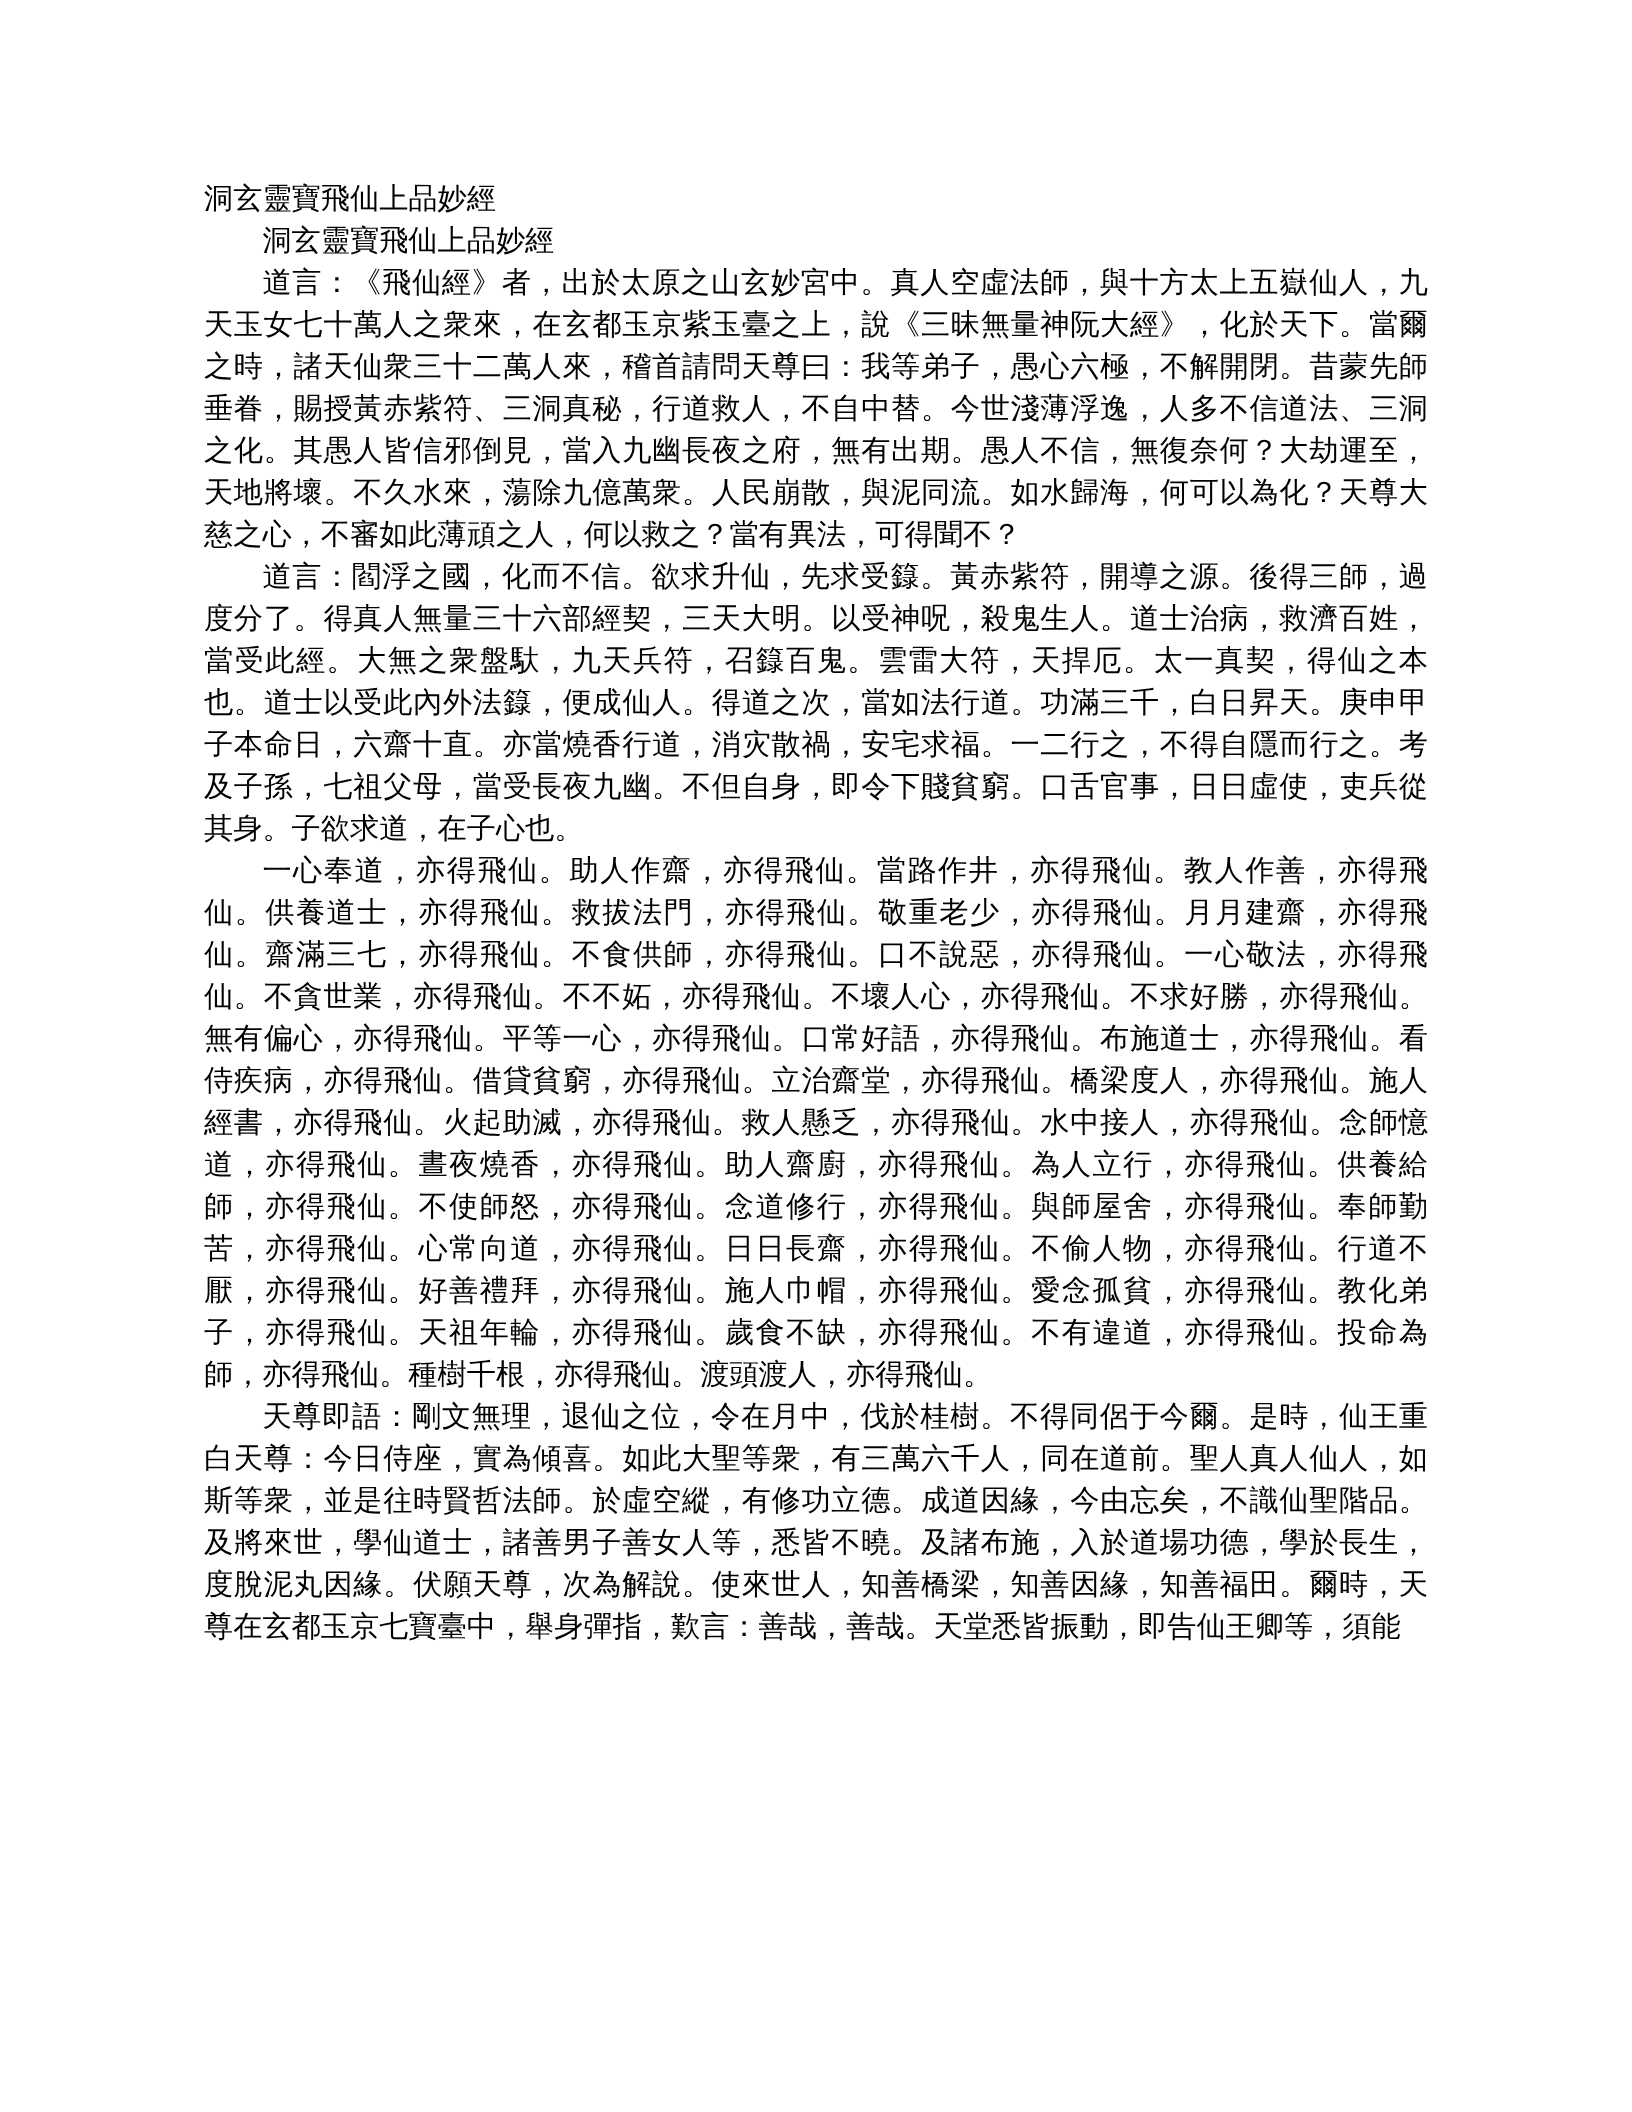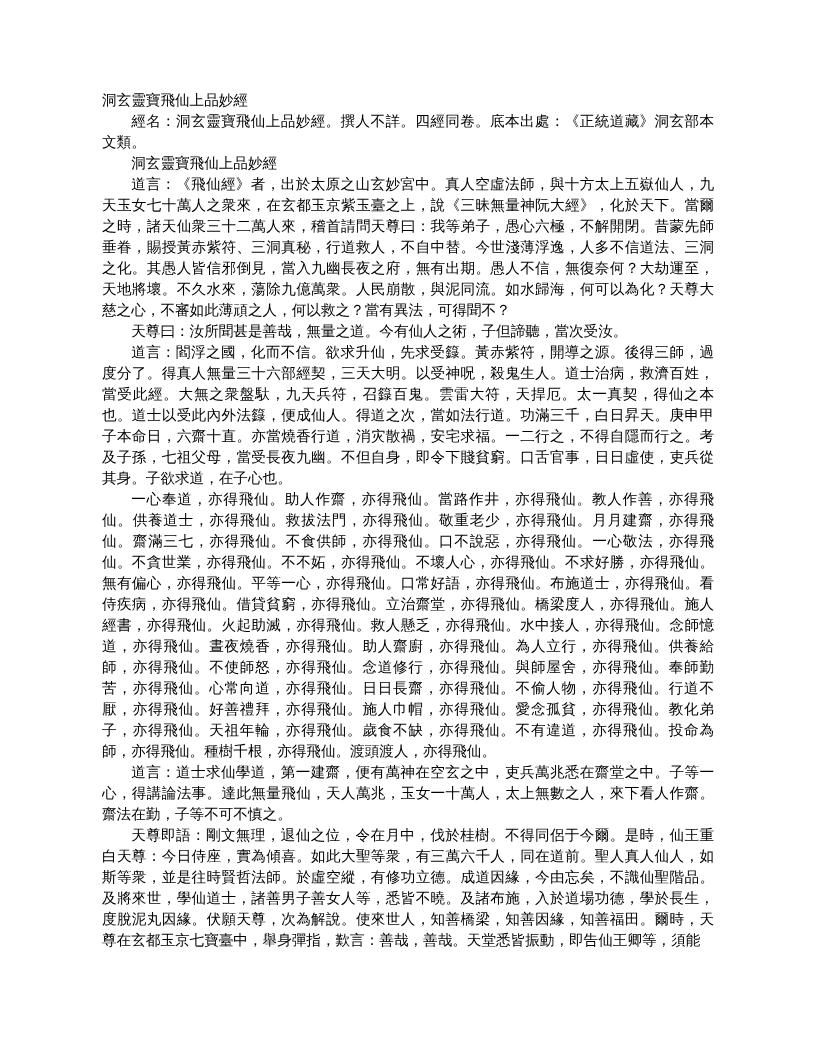--- a/index.html
+++ b/index.html
@@ -38,22 +38,19 @@
     margin: 0;
     text-indent: 2em;
   }
 </style>
 </head>
 <body>
 
 <div class="page">
   <div class="doc">
     <h1 class="doc-title">洞玄靈寶飛仙上品妙經</h1>
-    <p class="para">經名：洞玄靈寶飛仙上品妙經。撰人不詳。四經同卷。底本出處：《正統道藏》洞玄部本文類。</p>
     <p class="para">洞玄靈寶飛仙上品妙經</p>
     <p class="para">道言：《飛仙經》者，出於太原之山玄妙宮中。真人空虛法師，與十方太上五嶽仙人，九天玉女七十萬人之衆來，在玄都玉京紫玉臺之上，說《三昧無量神阮大經》，化於天下。當爾之時，諸天仙衆三十二萬人來，稽首請問天尊曰：我等弟子，愚心六極，不解開閉。昔蒙先師垂眷，賜授黃赤紫符、三洞真秘，行道救人，不自中替。今世淺薄浮逸，人多不信道法、三洞之化。其愚人皆信邪倒見，當入九幽長夜之府，無有出期。愚人不信，無復奈何？大劫運至，天地將壞。不久水來，蕩除九億萬衆。人民崩散，與泥同流。如水歸海，何可以為化？天尊大慈之心，不審如此薄頑之人，何以救之？當有異法，可得聞不？</p>
-    <p class="para">天尊曰：汝所聞甚是善哉，無量之道。今有仙人之術，子但諦聽，當次受汝。</p>
     <p class="para">道言：閻浮之國，化而不信。欲求升仙，先求受籙。黃赤紫符，開導之源。後得三師，過度分了。得真人無量三十六部經契，三天大明。以受神呪，殺鬼生人。道士治病，救濟百姓，當受此經。大無之衆盤馱，九天兵符，召籙百鬼。雲雷大符，天捍厄。太一真契，得仙之本也。道士以受此內外法籙，便成仙人。得道之次，當如法行道。功滿三千，白日昇天。庚申甲子本命日，六齋十直。亦當燒香行道，消灾散禍，安宅求福。一二行之，不得自隱而行之。考及子孫，七祖父母，當受長夜九幽。不但自身，即令下賤貧窮。口舌官事，日日虛使，吏兵從其身。子欲求道，在子心也。</p>
     <p class="para">一心奉道，亦得飛仙。助人作齋，亦得飛仙。當路作井，亦得飛仙。教人作善，亦得飛仙。供養道士，亦得飛仙。救拔法門，亦得飛仙。敬重老少，亦得飛仙。月月建齋，亦得飛仙。齋滿三七，亦得飛仙。不食供師，亦得飛仙。口不說惡，亦得飛仙。一心敬法，亦得飛仙。不貪世業，亦得飛仙。不不妬，亦得飛仙。不壞人心，亦得飛仙。不求好勝，亦得飛仙。無有偏心，亦得飛仙。平等一心，亦得飛仙。口常好語，亦得飛仙。布施道士，亦得飛仙。看侍疾病，亦得飛仙。借貸貧窮，亦得飛仙。立治齋堂，亦得飛仙。橋梁度人，亦得飛仙。施人經書，亦得飛仙。火起助滅，亦得飛仙。救人懸乏，亦得飛仙。水中接人，亦得飛仙。念師憶道，亦得飛仙。晝夜燒香，亦得飛仙。助人齋廚，亦得飛仙。為人立行，亦得飛仙。供養給師，亦得飛仙。不使師怒，亦得飛仙。念道修行，亦得飛仙。與師屋舍，亦得飛仙。奉師勤苦，亦得飛仙。心常向道，亦得飛仙。日日長齋，亦得飛仙。不偷人物，亦得飛仙。行道不厭，亦得飛仙。好善禮拜，亦得飛仙。施人巾帽，亦得飛仙。愛念孤貧，亦得飛仙。教化弟子，亦得飛仙。天祖年輪，亦得飛仙。歲食不缺，亦得飛仙。不有違道，亦得飛仙。投命為師，亦得飛仙。種樹千根，亦得飛仙。渡頭渡人，亦得飛仙。</p>
-    <p class="para">道言：道士求仙學道，第一建齋，便有萬神在空玄之中，吏兵萬兆悉在齋堂之中。子等一心，得講論法事。達此無量飛仙，天人萬兆，玉女一十萬人，太上無數之人，來下看人作齋。齋法在勤，子等不可不慎之。</p>
     <p class="para">天尊即語：剛文無理，退仙之位，令在月中，伐於桂樹。不得同侶于今爾。是時，仙王重白天尊：今日侍座，實為傾喜。如此大聖等衆，有三萬六千人，同在道前。聖人真人仙人，如斯等衆，並是往時賢哲法師。於虛空縱，有修功立德。成道因緣，今由忘矣，不識仙聖階品。及將來世，學仙道士，諸善男子善女人等，悉皆不曉。及諸布施，入於道場功德，學於長生，度脫泥丸因緣。伏願天尊，次為解說。使來世人，知善橋梁，知善因緣，知善福田。爾時，天尊在玄都玉京七寶臺中，舉身彈指，歎言：善哉，善哉。天堂悉皆振動，即告仙王卿等，須能</p>
   </div>
 </div>
 
 </body></html>

